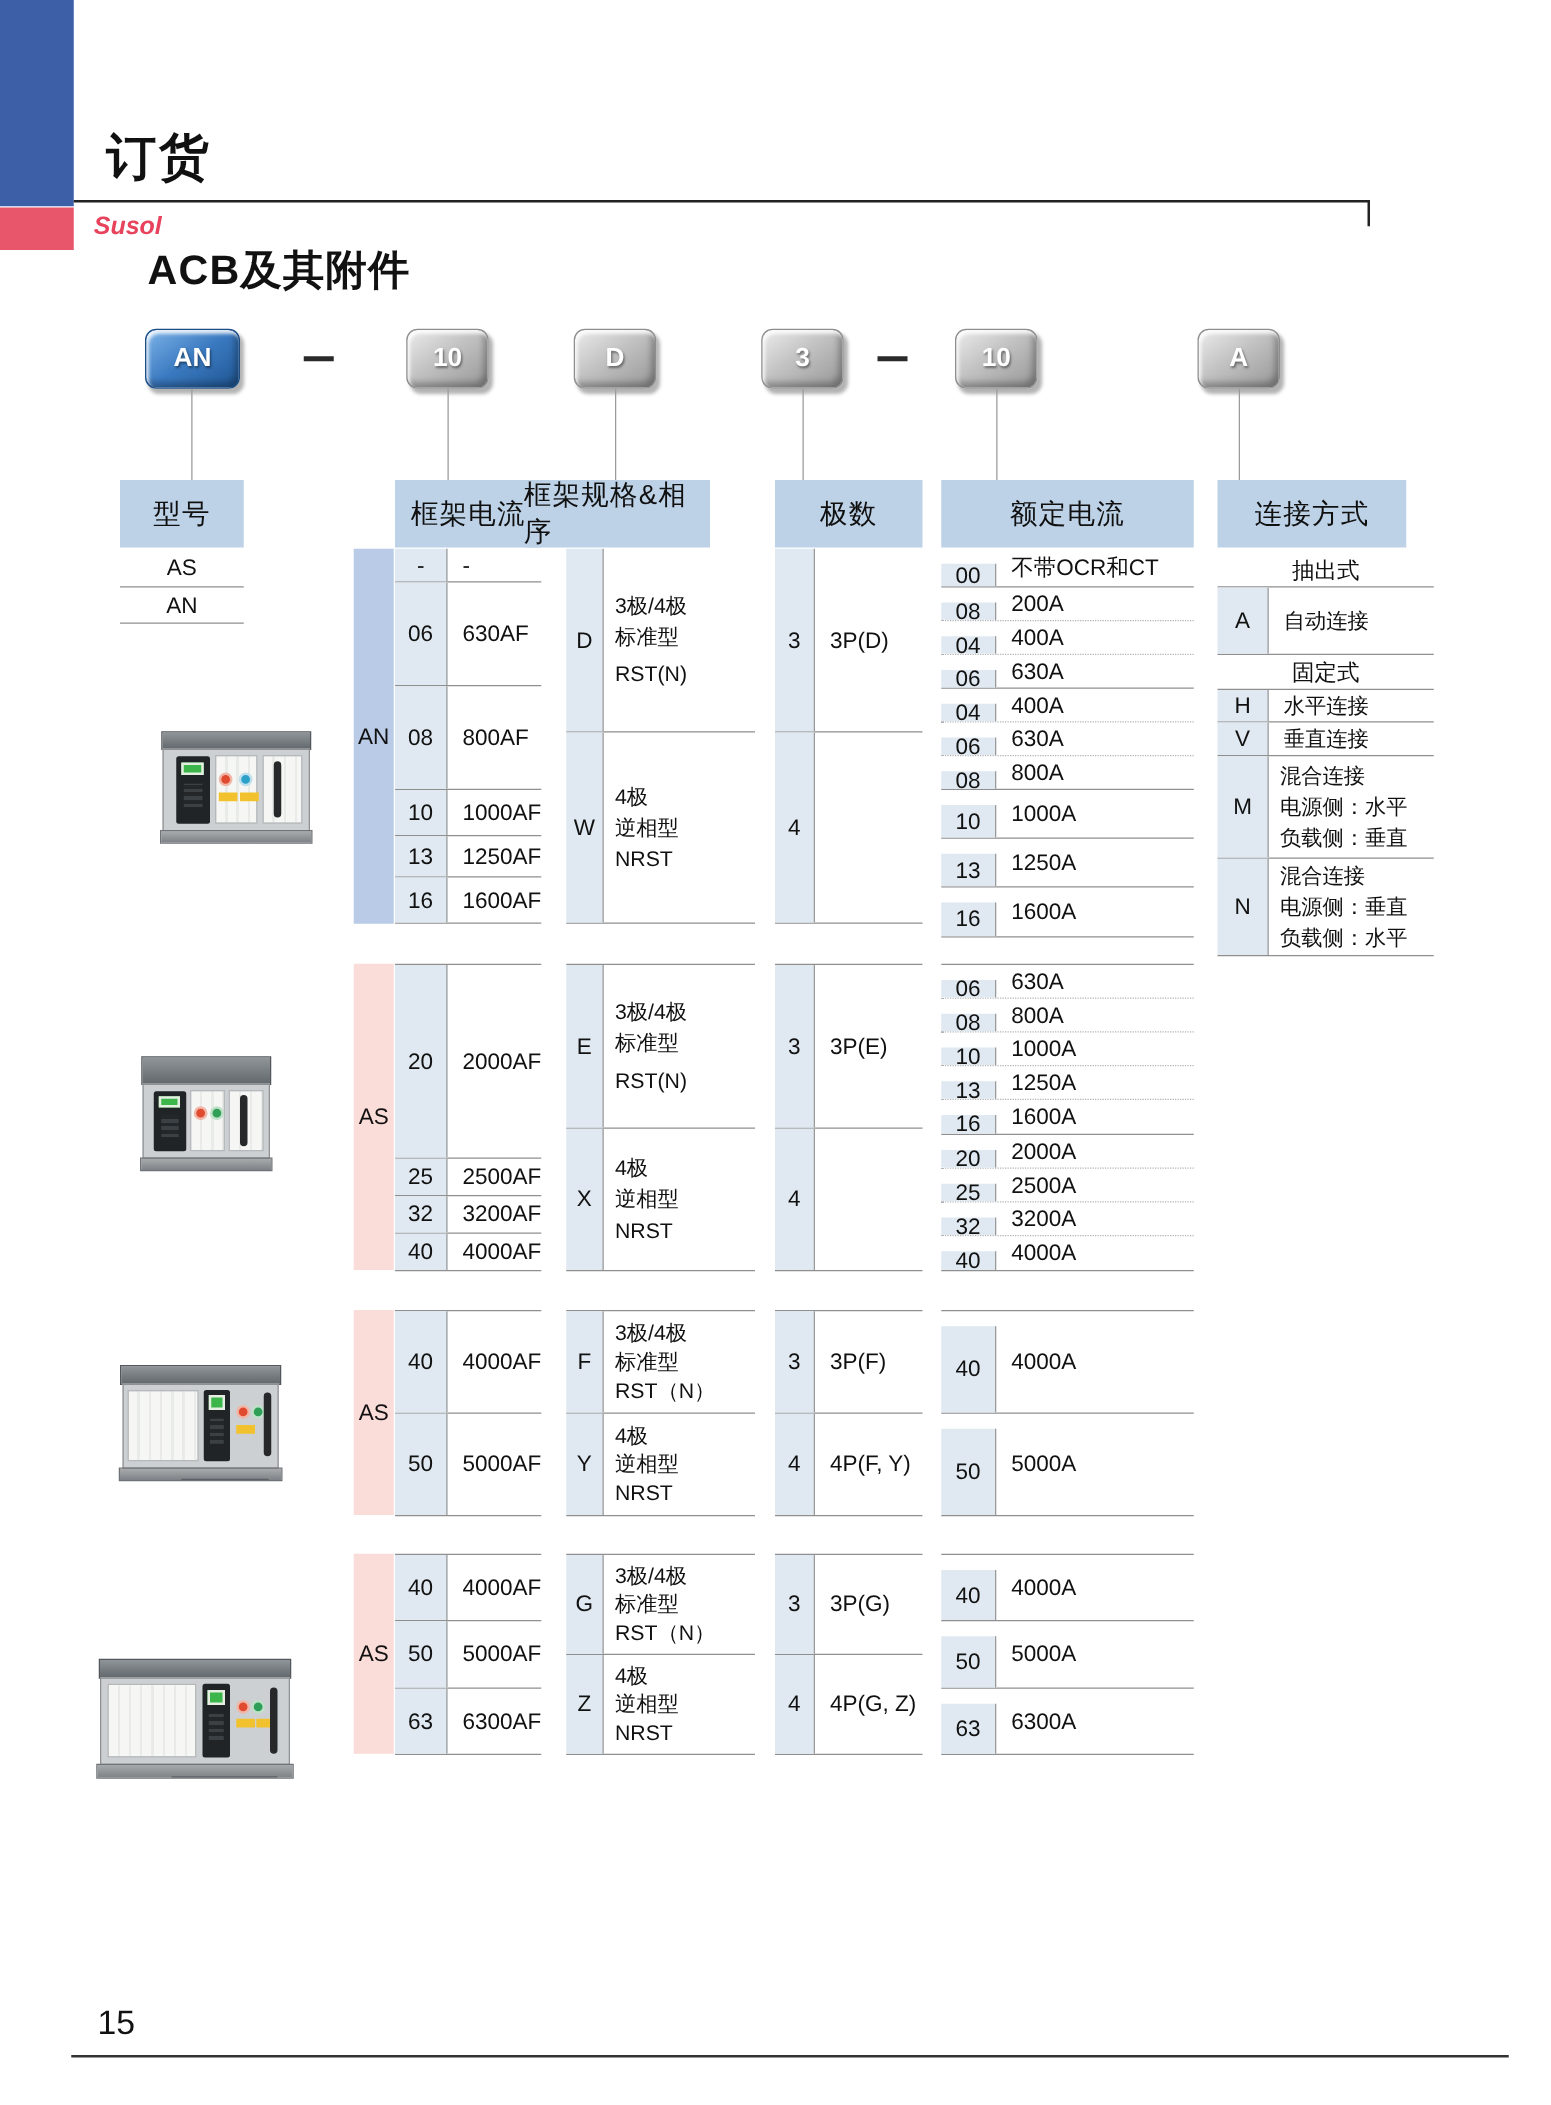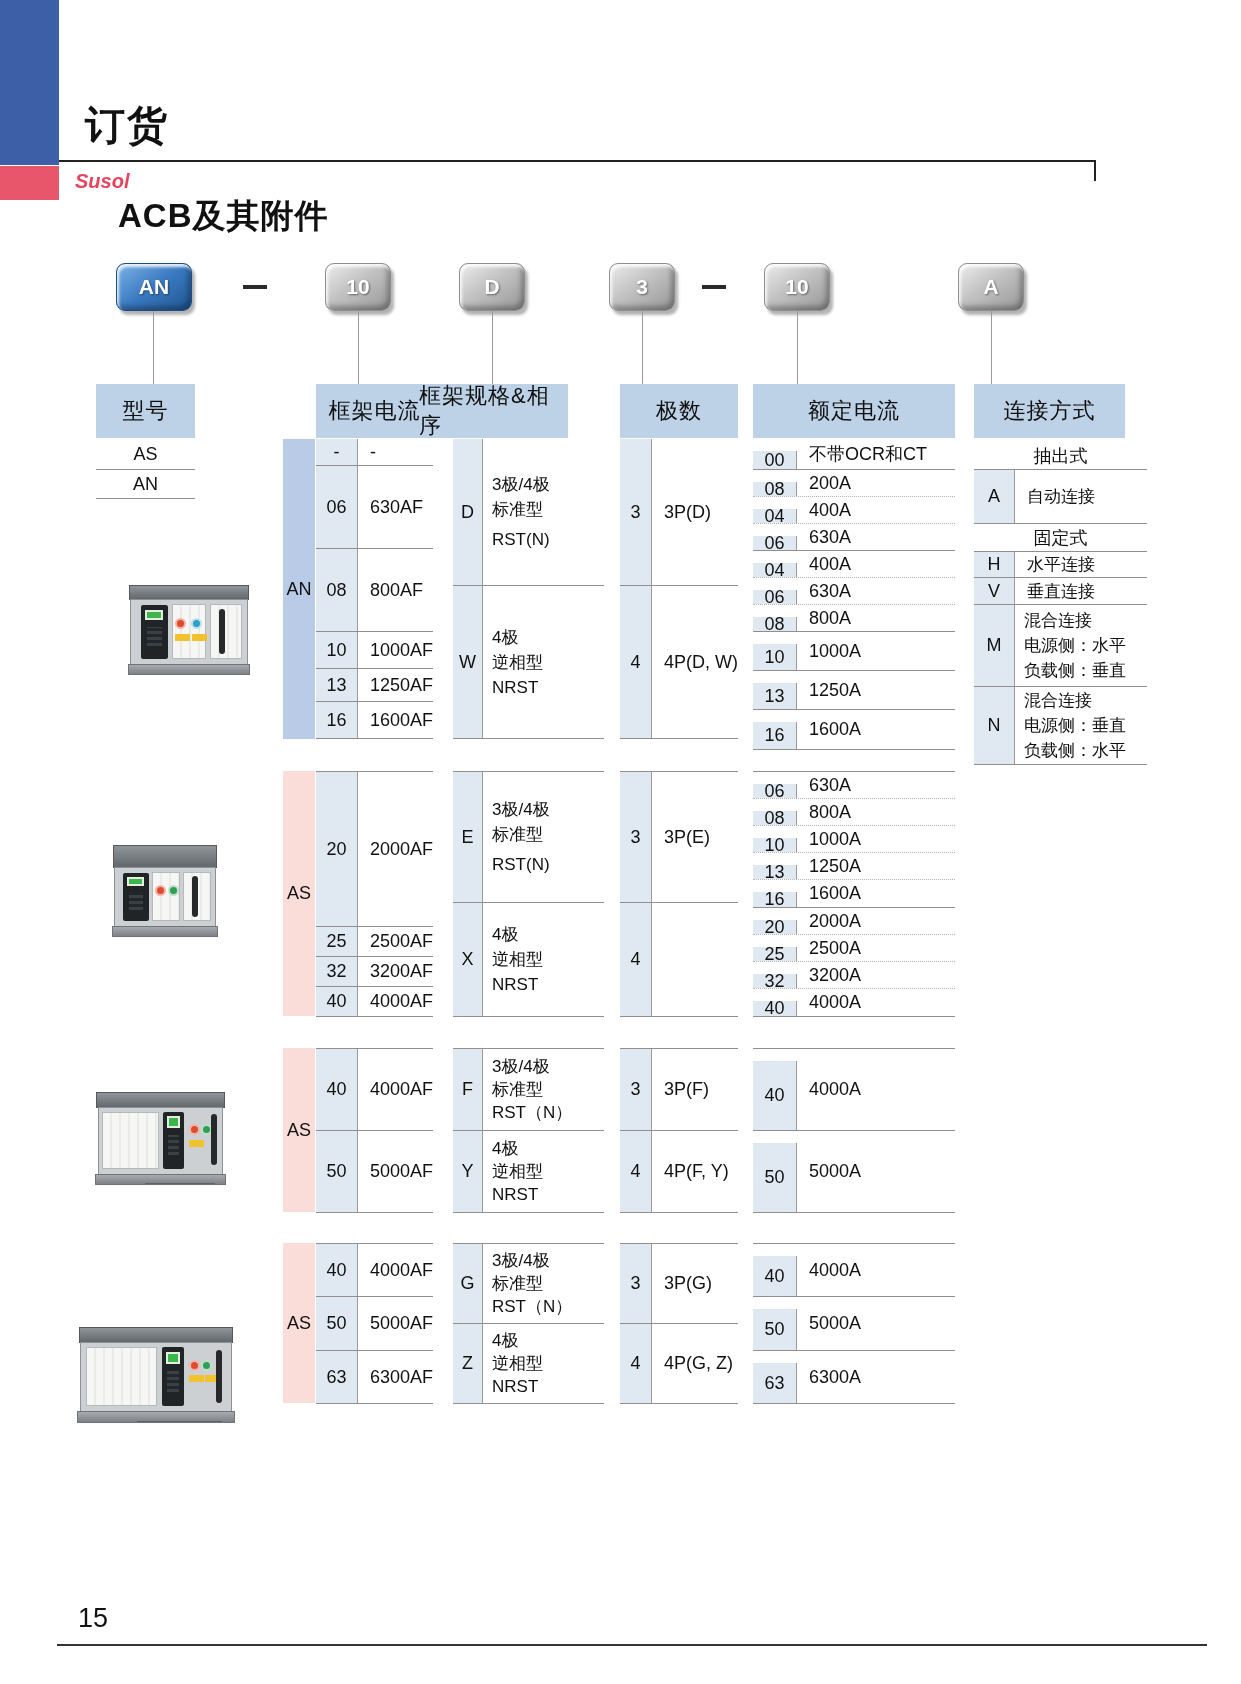--- a/index.html
+++ b/index.html
@@ -176,21 +176,20 @@
   </div>
 </div>
 
 <div class="tbl poles" style="left:620px;top:439px;width:118px;">
   <div class="trow" style="height:147px">
       <div class="code">3</div>
       <div class="val">3P(D)</div>
     </div>
   <div class="trow" style="height:153px">
       <div class="code">4</div>
-      <div class="val">4P(D, W)</div>
     </div>
 </div>
 
 <div class="tbl rated" style="left:753px;top:439px;width:202px;">
   <div class="trow" style="height:31px">
       <div class="code">00</div>
       <div class="val">不带OCR和CT</div>
     </div>
   <div class="trow dot" style="height:27px">
       <div class="code">08</div>

